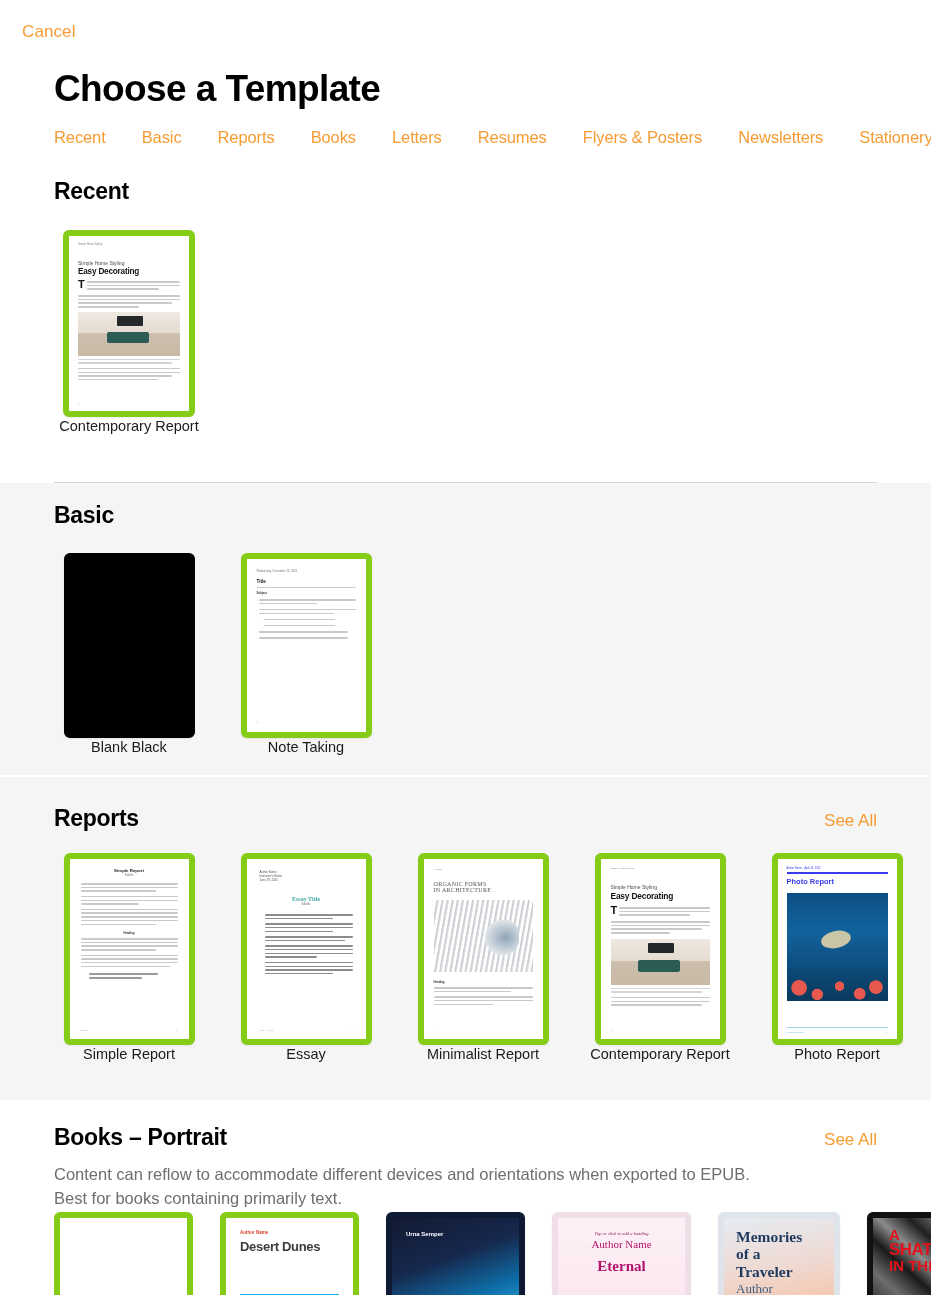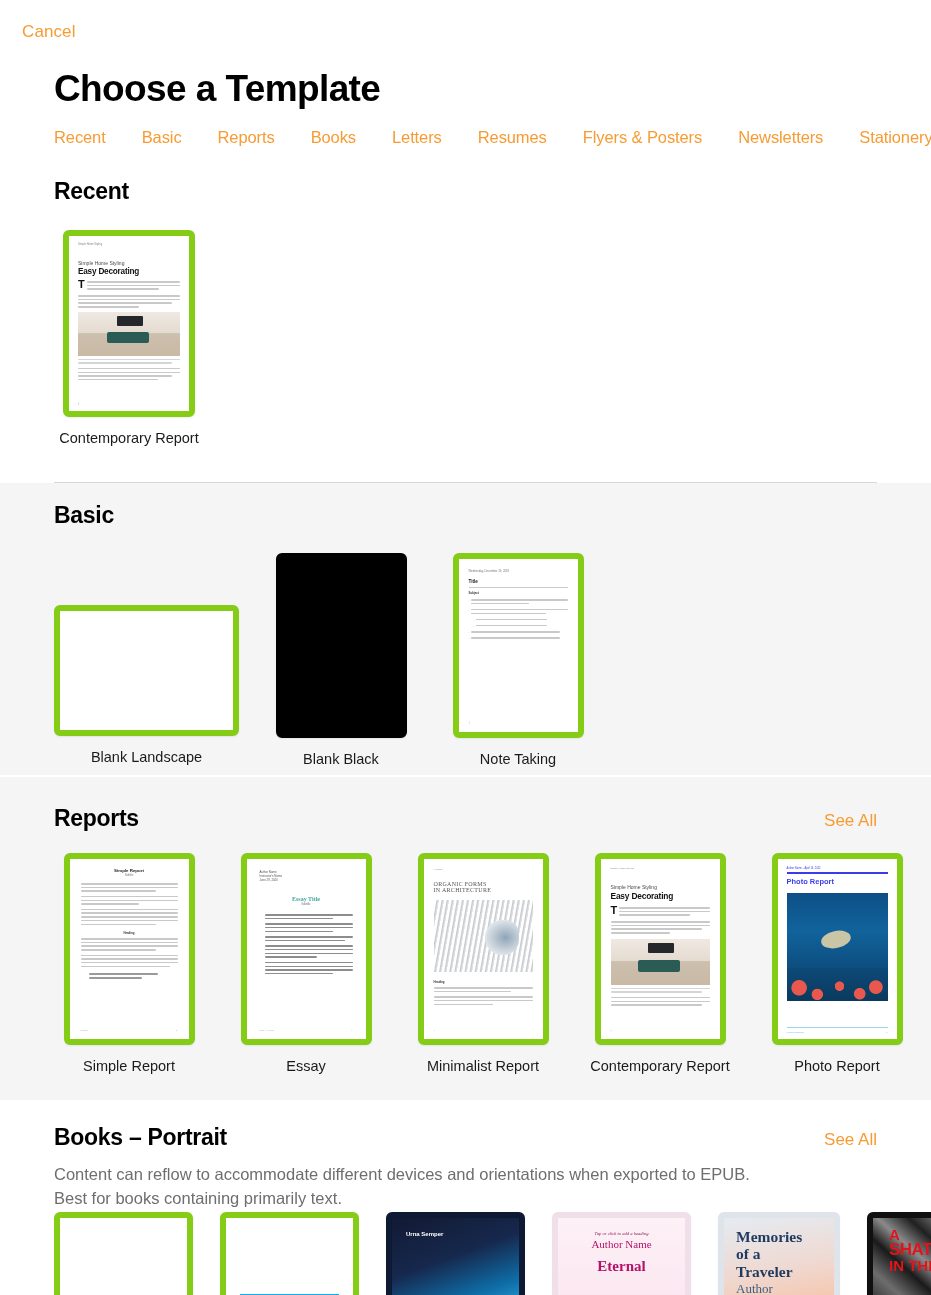--- a/index.html
+++ b/index.html
@@ -48,21 +48,21 @@
   .divider {
     position: absolute; left: 54px; right: 54px; height: 1px;
     background: #d8d8d8;
   }
   .shade { position: absolute; left: 0; width: 931px; background: #f5f5f5; }
 
   
   .row { position: absolute; display: flex; }
   .thumb-cell { display: flex; flex-direction: column; align-items: center; }
   .thumb-label {
-    margin-top: 12px; font-size: 14.5px; color: #1b1b1b;
+    margin-top: 0; font-size: 14.5px; color: #1b1b1b;
     text-align: center; line-height: 1.3; width: 150px;
   }
   .card {
     background: #fff; border: 6px solid #84cc16; border-radius: 6px;
     overflow: hidden; position: relative;
     box-shadow: 0 1px 2px rgba(0,0,0,.07);
   }
   .card.black { background: #000; border-color: #000; }
 
   
@@ -210,24 +210,20 @@
   <div class="section" style="top:502px;">
     <div class="section-head">
       <div class="section-title">Basic</div>
     </div>
   </div>
 
   <div class="row" style="left:54px; top:553px; gap:27px; align-items:flex-start;">
 
 
 
-    <div class="thumb-cell" style="padding-top:52px;">
-      <div class="card" style="width:185px;height:131px;"></div>
-      <div class="thumb-label">Blank Landscape</div>
-    </div>
 
     <div class="thumb-cell">
       <div class="card black" style="width:131px;height:185px;"></div>
       <div class="thumb-label">Blank Black</div>
     </div>
 
     <div class="thumb-cell">
       <div class="card" style="width:131px;height:185px;">
         <div class="doc" style="padding:10px 10px;">
           <div style="font-size:2.8px;color:#777;">Wednesday, December 19, 2018</div>
@@ -465,20 +461,24 @@
 
   <div class="row" style="left:54px; top:1212px; gap:27px;">
 
     <div class="thumb-cell">
       <div class="card" style="width:139px;height:100px;"></div>
     </div>
 
     <div class="thumb-cell">
       <div class="card" style="width:139px;height:100px;">
         <div class="cover cover-dunes">
+          <div style="padding:12px 14px;">
+            <div style="font-size:4.5px;font-weight:bold;color:#D9432B;">Author Name</div>
+            <div style="font-size:13px;font-weight:bold;color:#3c3c3c;margin-top:4px;letter-spacing:-.3px;">Desert Dunes</div>
+          </div>
           <div style="position:absolute;left:14px;right:14px;top:76px;bottom:0;background:linear-gradient(180deg,#0cb0ef,#0a9ad8);"></div>
         </div>
       </div>
     </div>
 
     <div class="thumb-cell">
       <div class="card" style="width:139px;height:100px;border-color:#0e1a33;">
         <div class="cover cover-urna">
           <div style="padding:13px 14px;font-size:6px;font-weight:bold;color:#fff;">Urna Semper</div>
         </div>

